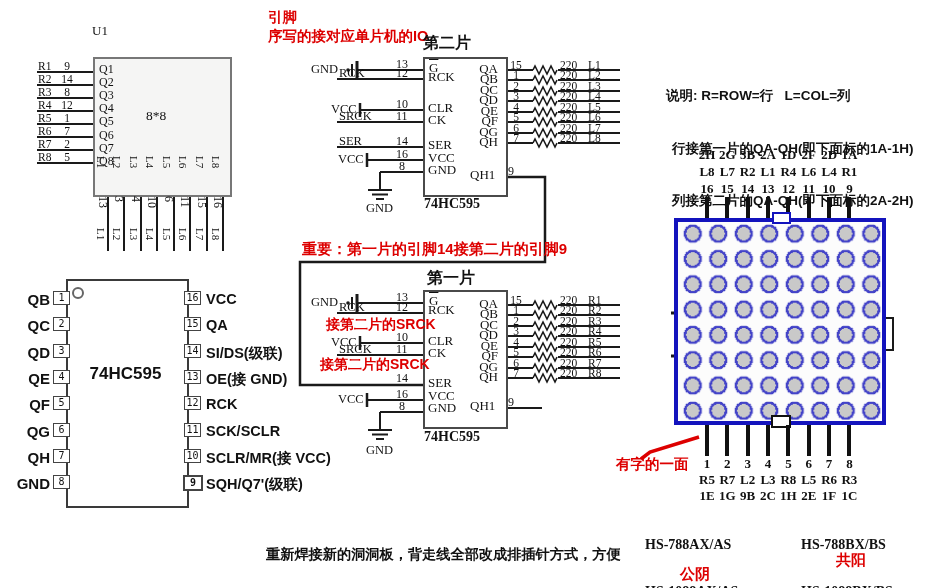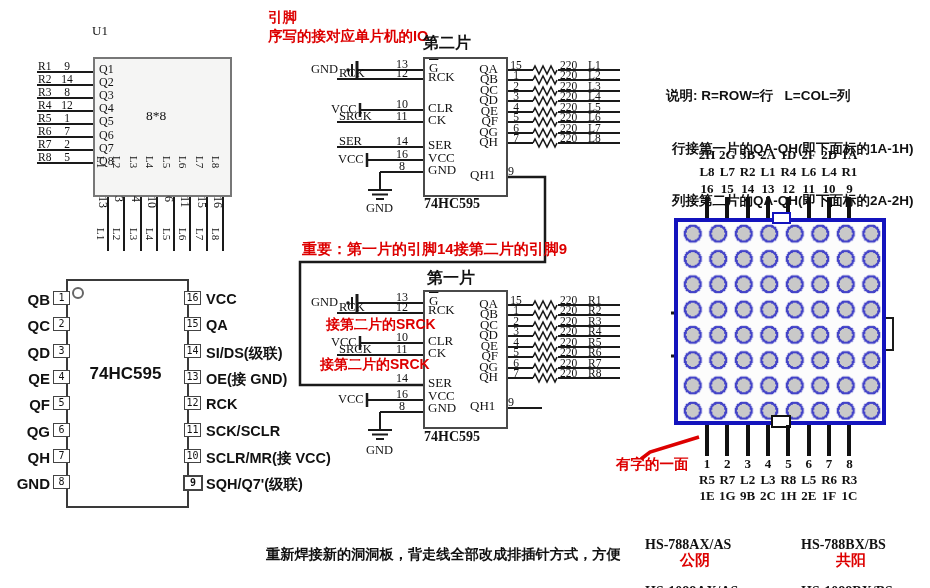--- a/index.html
+++ b/index.html
@@ -659,21 +659,21 @@
     <p>重新焊接新的洞洞板，背走线全部改成排插针方式，方便</p>
     
     
   </div>
 
   <div class="abs mono pre lines" style="left:645px;top:506px;font-size:14px;line-height:15.5px">
     <p>HS-788AX/AS</p>
     <p>HS-1088AX/AS</p>
     
   </div>
-  <span class="abs cn red" style="left:680px;top:551px;font-size:15px">公阴</span>
+  <span class="abs cn red" style="left:680px;top:565px;font-size:15px">公阴</span>
   <div class="abs mono pre lines" style="left:801px;top:506px;font-size:14px;line-height:15.5px">
     <p>HS-788BX/BS</p>
     <p>HS-1088BX/BS</p>
     
   </div>
   <span class="abs cn red" style="left:836px;top:551px;font-size:15px">共阳</span>
 
 </div>
 
 </body></html>

